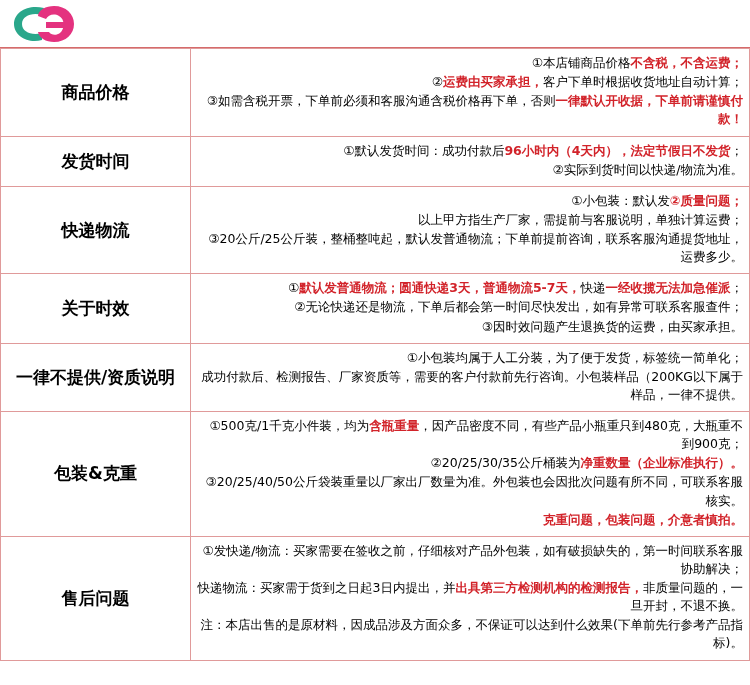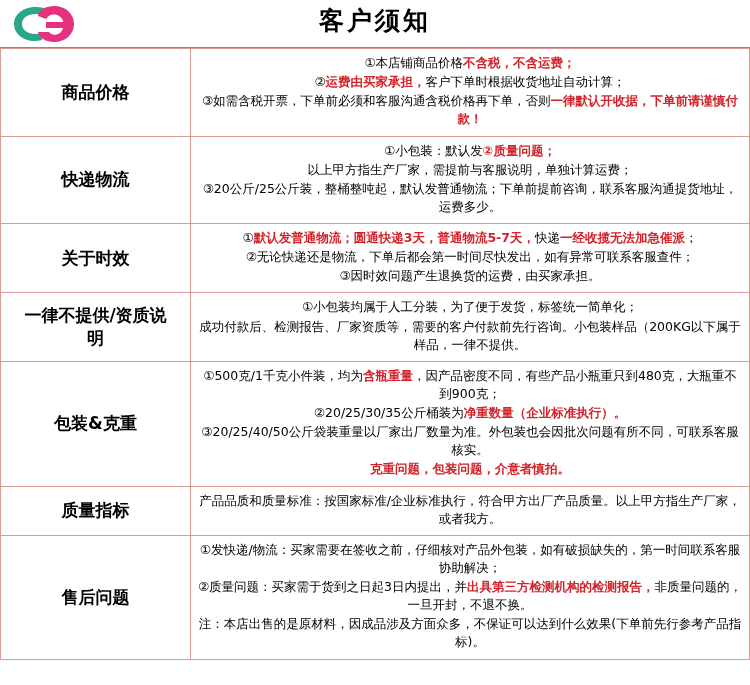--- a/index.html
+++ b/index.html
@@ -55,28 +55,28 @@
     border: 1px solid #e09a9a;
     vertical-align: middle;
     box-sizing: border-box;
   }
   td.label {
     width: 190px;
     text-align: center;
     font-size: 17px;
     font-weight: bold;
     line-height: 1.35;
-    padding: 4px 19px;
+    padding: 4px 8px;
     font-family: "DejaVu Sans", sans-serif;
   }
   td.content {
     padding: 5px 6px 6px 6px;
     font-size: 12.5px;
     line-height: 1.45;
-    text-align: center;
+    text-align: right;
     font-family: "DejaVu Sans", sans-serif;
   }
   td.content p {
     margin: 0 0 1px 0;
   }
   .red {
     color: #d2232a;
   }
   .bold {
     font-weight: bold;
@@ -88,31 +88,37 @@
 <div class="page">
 
   <div class="header">
     <span class="logo">
       <svg width="72" height="44" viewBox="0 0 72 44" xmlns="http://www.w3.org/2000/svg">
         <path d="M36 6 C20 2, 6 10, 6 22 C6 34, 20 42, 34 38 L34 31 C24 34, 14 30, 14 22 C14 14, 24 10, 34 13 Z" fill="#2aa78b"></path>
         <path d="M30 14 C30 8, 38 4, 46 4 C58 4, 66 12, 66 22 C66 32, 58 40, 46 40 C38 40, 31 36, 30 30 L41 30 C43 33, 48 34, 52 31 C57 27, 57 17, 51 14 C46 11, 40 13, 38 17 Z" fill="#e4327f"></path>
         <path d="M38 20 L58 20 L58 26 L38 26 Z" fill="#e4327f"></path>
       </svg>
     </span>
-    <div class="title">客户须知</div>
   </div>
 
   <table class="notice">
     <tbody>
         <tr>
           <td class="label">商品价格</td>
           <td class="content">
             <p><span>①本店铺商品价格</span><span class="red bold">不含税，不含运费；</span></p>
             <p><span>②</span><span class="red bold">运费由买家承担，</span><span>客户下单时根据收货地址自动计算；</span></p>
             <p><span>③如需含税开票，下单前必须和客服沟通含税价格再下单，否则</span><span class="red bold">一律默认开收据，下单前请谨慎付款！</span></p>
+          </td>
+        </tr>
+        <tr>
+          <td class="label">发货时间</td>
+          <td class="content">
+            <p><span>①默认发货时间：成功付款后</span><span class="red bold">96小时内（4天内），法定节假日不发货</span><span>；</span></p>
+            <p><span>②实际到货时间以快递/物流为准。</span></p>
           </td>
         </tr>
         <tr>
           <td class="label">快递物流</td>
           <td class="content">
             <p><span>①小包装：默认发</span><span class="red bold">②质量问题；</span></p>
             <p><span>以上甲方指生产厂家，需提前与客服说明，单独计算运费；</span></p>
             <p><span>③20公斤/25公斤装，整桶整吨起，默认发普通物流；下单前提前咨询，联系客服沟通提货地址，运费多少。</span></p>
           </td>
         </tr>
@@ -134,29 +140,23 @@
         <tr>
           <td class="label">包装&amp;克重</td>
           <td class="content">
             <p><span>①500克/1千克小件装，均为</span><span class="red bold">含瓶重量</span><span>，因产品密度不同，有些产品小瓶重只到480克，大瓶重不到900克；</span></p>
             <p><span>②20/25/30/35公斤桶装为</span><span class="red bold">净重数量（企业标准执行）。</span></p>
             <p><span>③20/25/40/50公斤袋装重量以厂家出厂数量为准。外包装也会因批次问题有所不同，可联系客服核实。</span></p>
             <p><span class="red bold">克重问题，包装问题，介意者慎拍。</span></p>
           </td>
         </tr>
         <tr>
-          <td class="label">质量指标</td>
-          <td class="content">
-            <p><span>产品品质和质量标准：按国家标准/企业标准执行，符合甲方出厂产品质量。以上甲方指生产厂家，或者我方。</span></p>
-          </td>
-        </tr>
-        <tr>
           <td class="label">售后问题</td>
           <td class="content">
             <p><span>①发快递/物流：买家需要在签收之前，仔细核对产品外包装，如有破损缺失的，第一时间联系客服协助解决；</span></p>
-            <p><span>②质量问题：买家需于货到之日起3日内提出，并</span><span class="red bold">出具第三方检测机构的检测报告，</span><span>非质量问题的，一旦开封，不退不换。</span></p>
+            <p><span>快递物流：买家需于货到之日起3日内提出，并</span><span class="red bold">出具第三方检测机构的检测报告，</span><span>非质量问题的，一旦开封，不退不换。</span></p>
             <p><span>注：本店出售的是原材料，因成品涉及方面众多，不保证可以达到什么效果(下单前先行参考产品指标)。</span></p>
           </td>
         </tr>
       </tbody>
   </table>
 
 </div>
 
 </body></html>

